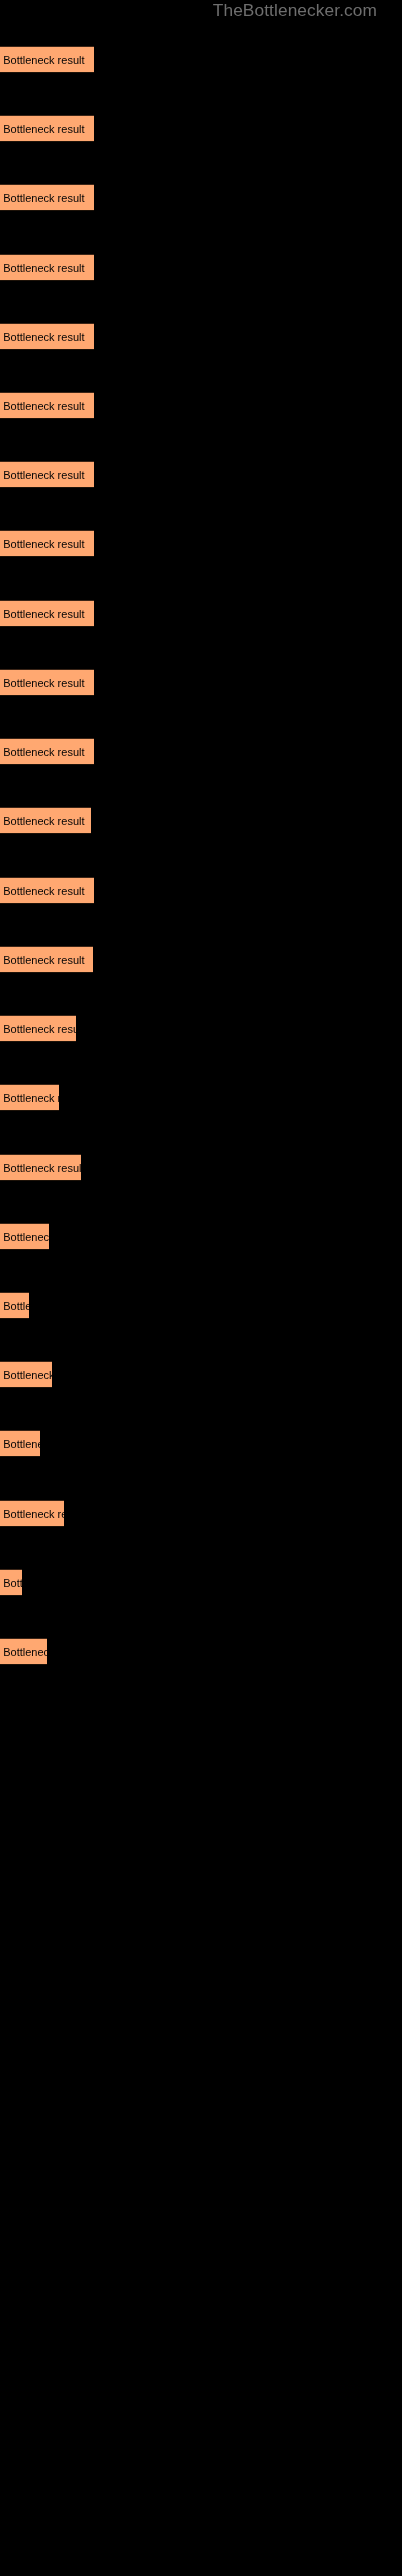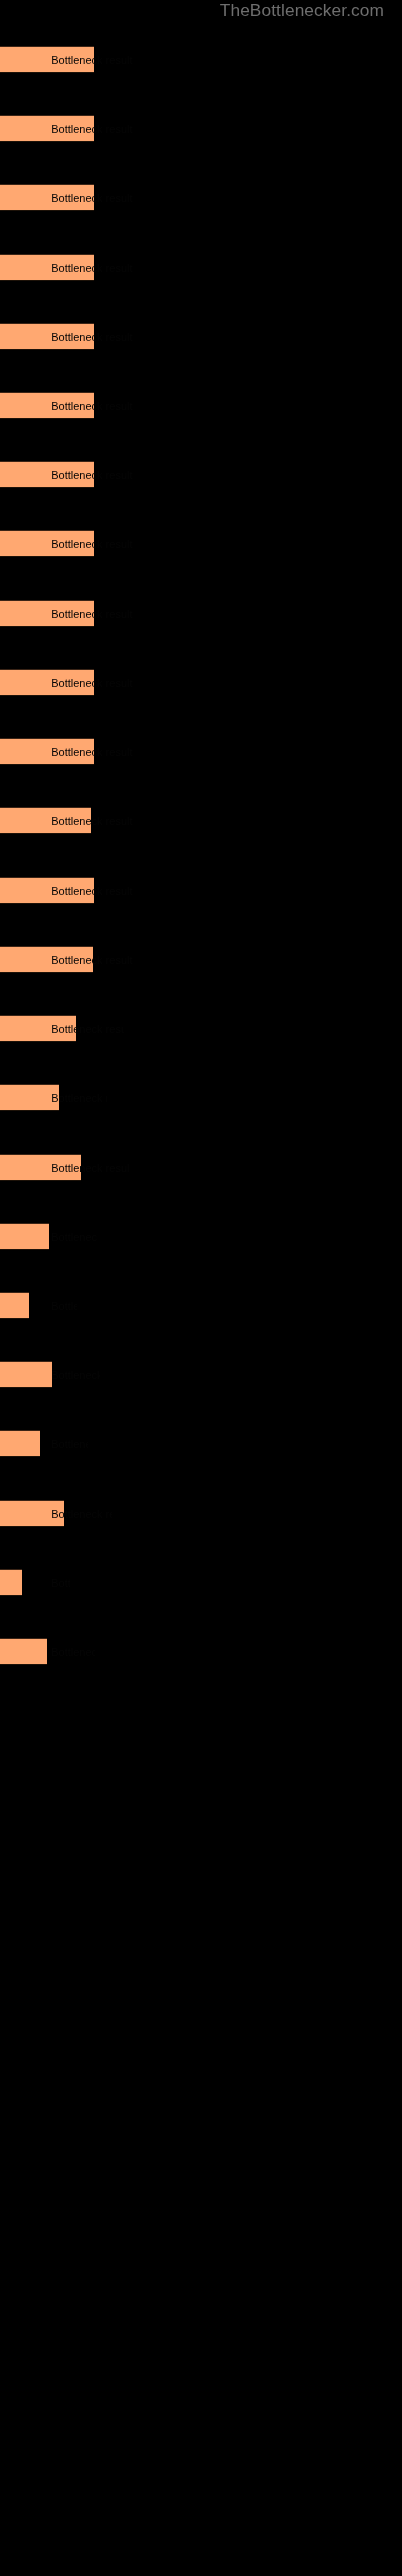--- a/index.html
+++ b/index.html
@@ -22,21 +22,21 @@
     left: 0;
     top: 0;
     width: 403px;
     height: 2576px;
     background: #000000;
   }
 
   
   #watermark {
     position: absolute;
-    right: 19px;
+    right: 26px;
     top: 0px;
     font-size: 17.3px;
     line-height: 21px;
     color: #6e6e6e;
     letter-spacing: 0.1px;
     white-space: nowrap;
     font-weight: 400;
   }
 
   
@@ -66,21 +66,20 @@
     white-space: nowrap;
     overflow: hidden;
     pointer-events: none;
   }
   .bar-clip {
     position: absolute;
     left: 0;
     top: 0;
     height: 26.6px;
     overflow: hidden;
-    margin-left: 48px;
   }
 </style>
 </head>
 <body style="background: rgb(0, 0, 0);">
 
 <div id="chart-root" style="background: rgb(0, 0, 0);">
 
   <div id="watermark" style="color: rgb(110, 110, 110);">TheBottlenecker.com</div>
 
   <div id="bars-layer">

